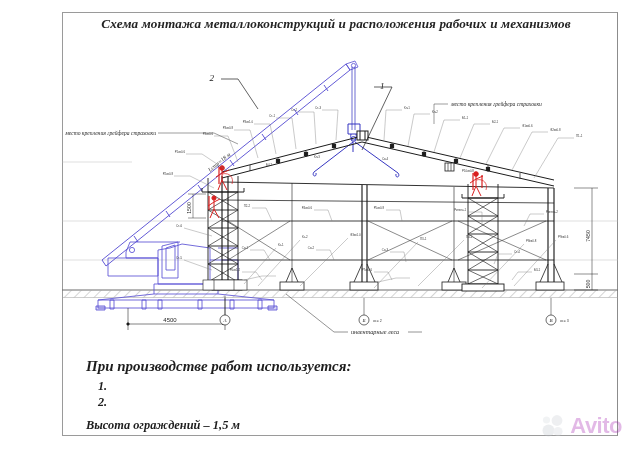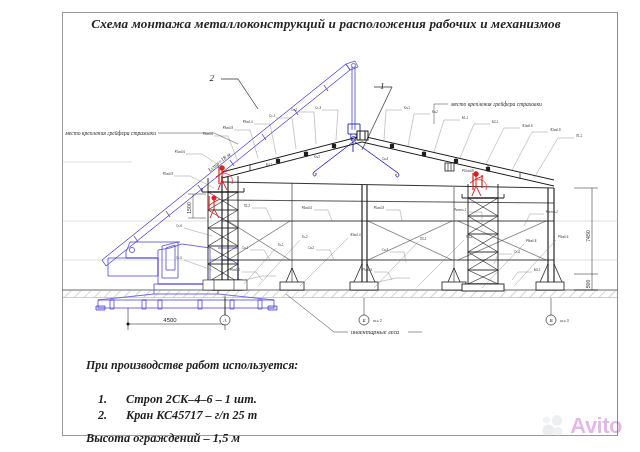--- a/index.html
+++ b/index.html
@@ -32,21 +32,21 @@
     height: 424px;
     border: 1.5px solid #9a9a9a;
     border-right: 1.5px solid #8c8c8c;
     background: #ffffff;
     box-sizing: border-box;
   }
 
   
   .title {
     position: absolute;
-    left: 48px;
+    left: 58px;
     top: 16px;
     width: 556px;
     text-align: center;
     font-family: "Liberation Serif", serif;
     font-style: italic;
     font-size: 13.2px;
     font-weight: 600;
     color: #242424;
     letter-spacing: 0.1px;
     white-space: nowrap;
@@ -66,23 +66,23 @@
   .notes {
     position: absolute;
     left: 86px;
     top: 358px;
     width: 330px;
     font-family: "Liberation Serif", serif;
     font-style: italic;
     color: #1e1e1e;
   }
   .notes .n-head {
-    font-size: 12px;
+    font-size: 15px;
     font-weight: 600;
-    margin-bottom: 19px;
+    margin-bottom: 4px;
     white-space: nowrap;
     font-style: italic;
   }
   .notes .n-row {
     display: flex;
     font-size: 12.2px;
     font-weight: 600;
     margin-bottom: 1px;
     white-space: nowrap;
   }
@@ -596,26 +596,24 @@
       <path d="M316,270 L334,266 L348,266"></path>
     </g>
   </svg>
   </div>
 
   <div class="notes">
     <div class="n-head">При производстве работ используется:</div>
 
     <div class="n-row">
       <span class="n-num">1.</span>
-      <span class="n-txt">Строп 2СК–4–6 – 1 шт.</span>
     </div>
 
     <div class="n-row">
       <span class="n-num">2.</span>
-      <span class="n-txt">Кран КС45717 – г/п 25 т</span>
     </div>
 
     <div class="n-foot">Высота ограждений – 1,5 м</div>
   </div>
 
   <div class="watermark">
     <svg class="wm-mark" width="26" height="24" viewBox="0 0 26 24">
       <circle cx="7.5" cy="16.5" r="6" fill="#bfc4cc"></circle>
       <circle cx="17" cy="17.5" r="4.6" fill="#cfd3d9"></circle>
       <circle cx="16" cy="6.5" r="5.4" fill="#c8ccd3"></circle>

